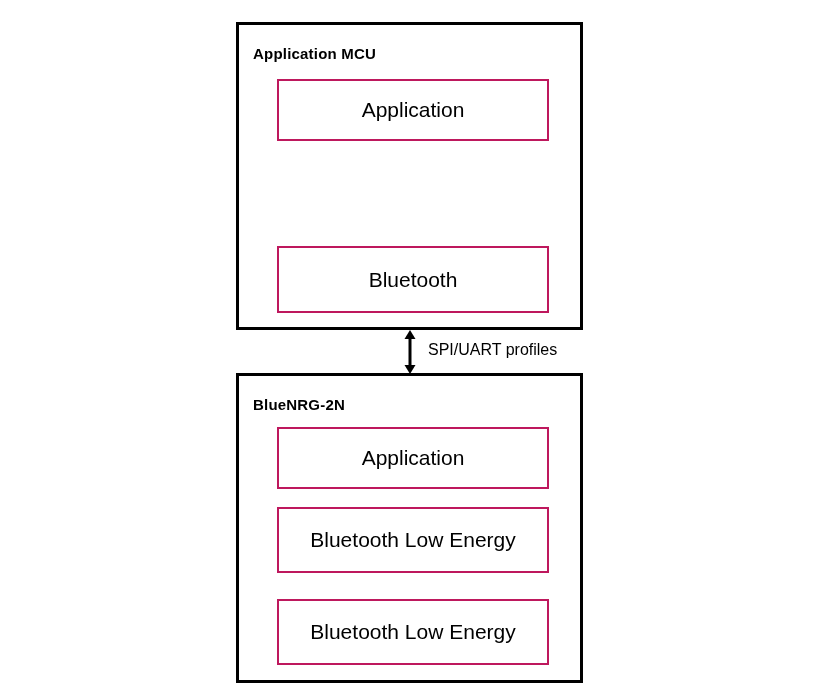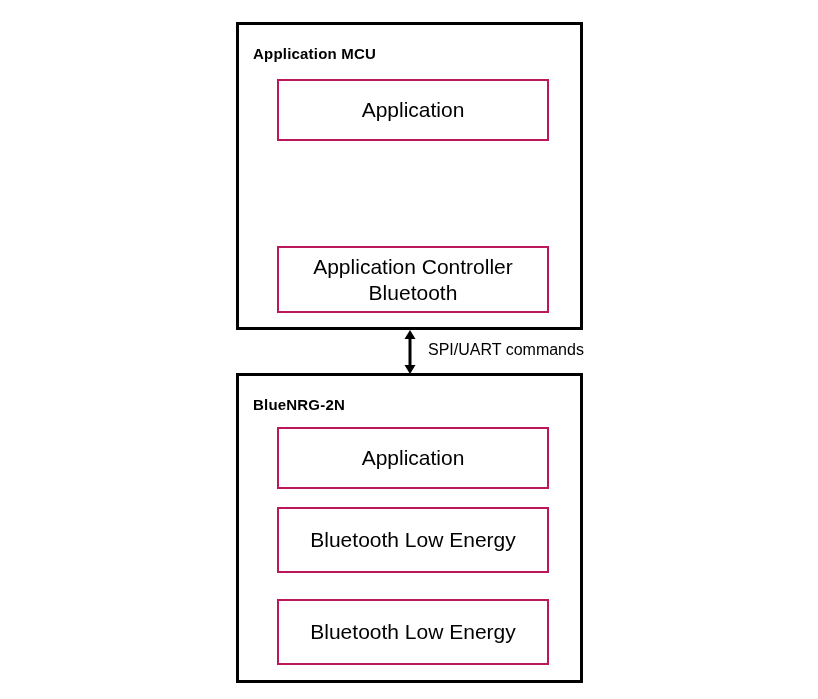--- a/index.html
+++ b/index.html
@@ -141,34 +141,33 @@
   <div class="outer-block" id="block-mcu">
     <div class="outer-title">Application MCU</div>
 
     <div class="inner-box" id="mcu-application">
       <span>Application</span>
     </div>
 
 
     <div class="inner-box" id="mcu-aci">
       <div>
-        <span>Application Controller</span>
         <span>Bluetooth</span>
       </div>
     </div>
   </div>
 
   <div class="connector">
     <svg width="14" height="44" viewBox="0 0 14 44" xmlns="http://www.w3.org/2000/svg">
       <line x1="7" y1="6" x2="7" y2="38" stroke="#000000" stroke-width="3"></line>
       <polygon points="7,0 1.5,9 12.5,9" fill="#000000"></polygon>
       <polygon points="7,44 1.5,35 12.5,35" fill="#000000"></polygon>
     </svg>
   </div>
-  <div class="connector-label">SPI/UART commands</div>
+  <div class="connector-label">SPI/UART profiles</div>
 
   <div class="outer-block" id="block-bluenrg">
     <div class="outer-title">BlueNRG-2N</div>
 
     <div class="inner-box" id="ble-application">
       <span>Application</span>
     </div>
 
     <div class="inner-box" id="ble-stack">
       <div>

